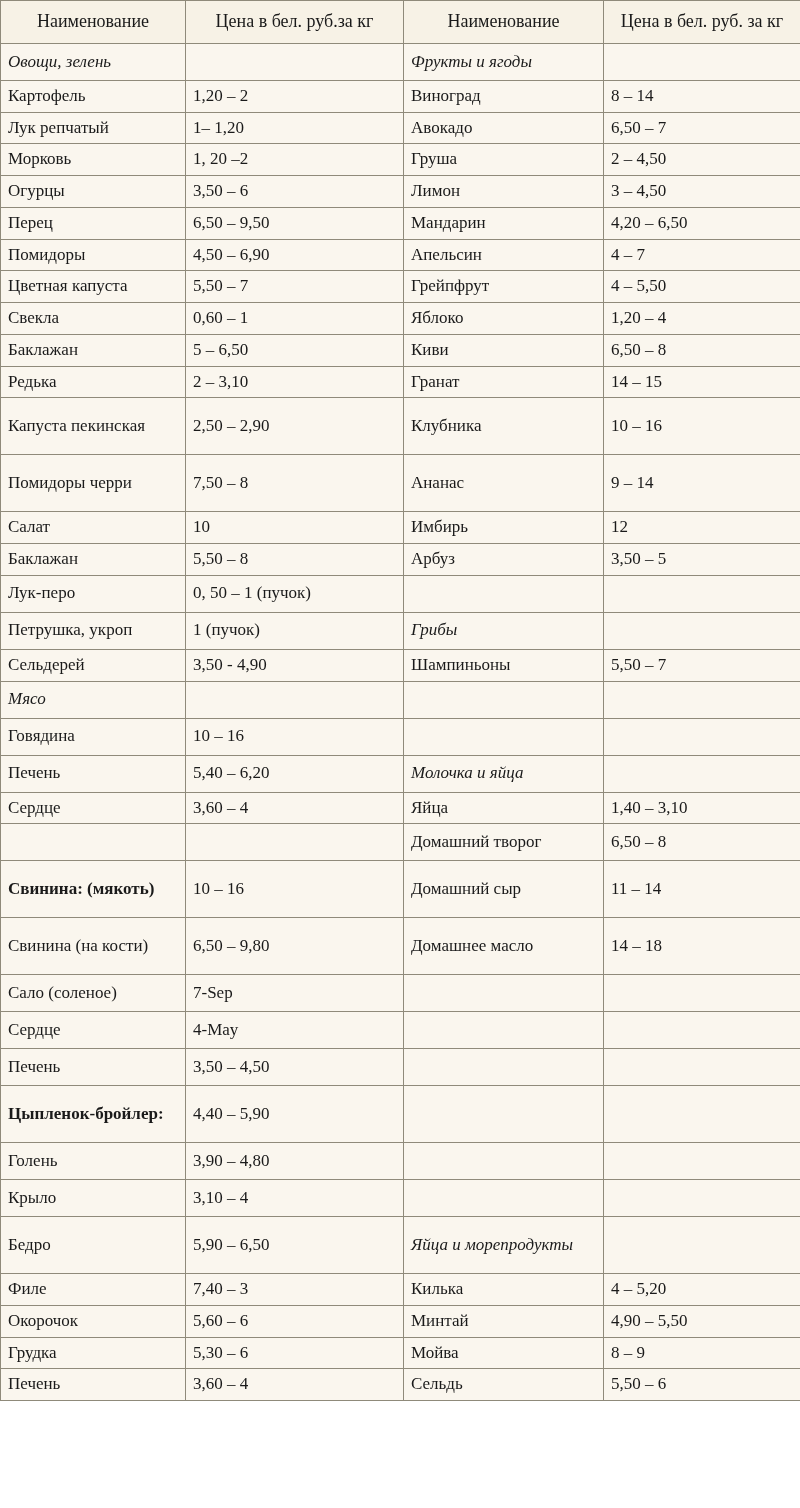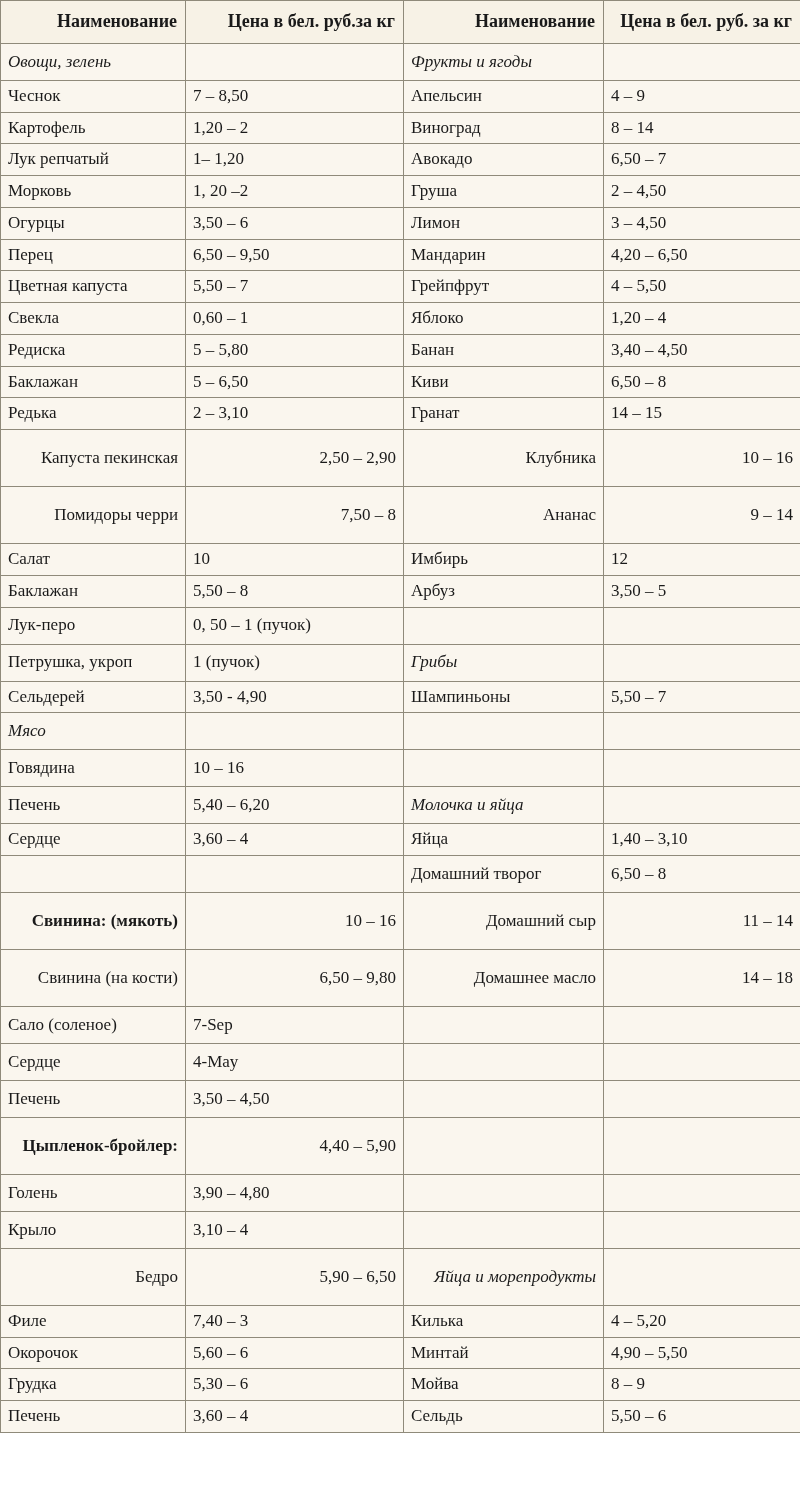--- a/index.html
+++ b/index.html
@@ -32,41 +32,40 @@
     border: 1px solid #8f8a7a;
     padding: 5px 7px;
     font-size: 17px;
     line-height: 1.22;
     color: #1a1a1a;
     vertical-align: middle;
     background: #faf6ee;
     word-wrap: break-word;
   }
   table.price-table thead th {
-    font-weight: bold;
+    font-weight: normal;
     font-size: 18px;
     padding: 10px 8px;
-    text-align: right;
+    text-align: center;
     vertical-align: middle;
     background: #f7f2e6;
   }
   td.section {
     font-weight: normal;
     font-style: italic;
     font-size: 17px;
   }
   td.bold {
     font-weight: bold;
   }
   td.empty {
     height: 26px;
   }
   tr.tall td {
     height: 46px;
-    text-align: right;
   }
 </style>
 </head>
 <body>
 
 <div class="sheet">
   <table class="price-table">
     <colgroup>
       <col class="c1">
         <col class="c2">
@@ -82,26 +81,20 @@
       </tr>
     </thead>
     <tbody id="tbody">
         <tr class="section">
           <td class="section">Овощи, зелень</td>
           <td class="empty"></td>
           <td class="section">Фрукты и ягоды</td>
           <td class="empty"></td>
         </tr>
         <tr>
-          <td>Чеснок</td>
-          <td>7 – 8,50</td>
-          <td>Апельсин</td>
-          <td>4 – 9</td>
-        </tr>
-        <tr>
           <td>Картофель</td>
           <td>1,20 – 2</td>
           <td>Виноград</td>
           <td>8 – 14</td>
         </tr>
         <tr>
           <td>Лук репчатый</td>
           <td>1– 1,20</td>
           <td>Авокадо</td>
           <td>6,50 – 7</td>
@@ -118,36 +111,36 @@
           <td>Лимон</td>
           <td>3 – 4,50</td>
         </tr>
         <tr>
           <td>Перец</td>
           <td>6,50 – 9,50</td>
           <td>Мандарин</td>
           <td>4,20 – 6,50</td>
         </tr>
         <tr>
+          <td>Помидоры</td>
+          <td>4,50 – 6,90</td>
+          <td>Апельсин</td>
+          <td>4 – 7</td>
+        </tr>
+        <tr>
           <td>Цветная капуста</td>
           <td>5,50 – 7</td>
           <td>Грейпфрут</td>
           <td>4 – 5,50</td>
         </tr>
         <tr>
           <td>Свекла</td>
           <td>0,60 – 1</td>
           <td>Яблоко</td>
           <td>1,20 – 4</td>
-        </tr>
-        <tr>
-          <td>Редиска</td>
-          <td>5 – 5,80</td>
-          <td>Банан</td>
-          <td>3,40 – 4,50</td>
         </tr>
         <tr>
           <td>Баклажан</td>
           <td>5 – 6,50</td>
           <td>Киви</td>
           <td>6,50 – 8</td>
         </tr>
         <tr>
           <td>Редька</td>
           <td>2 – 3,10</td>

